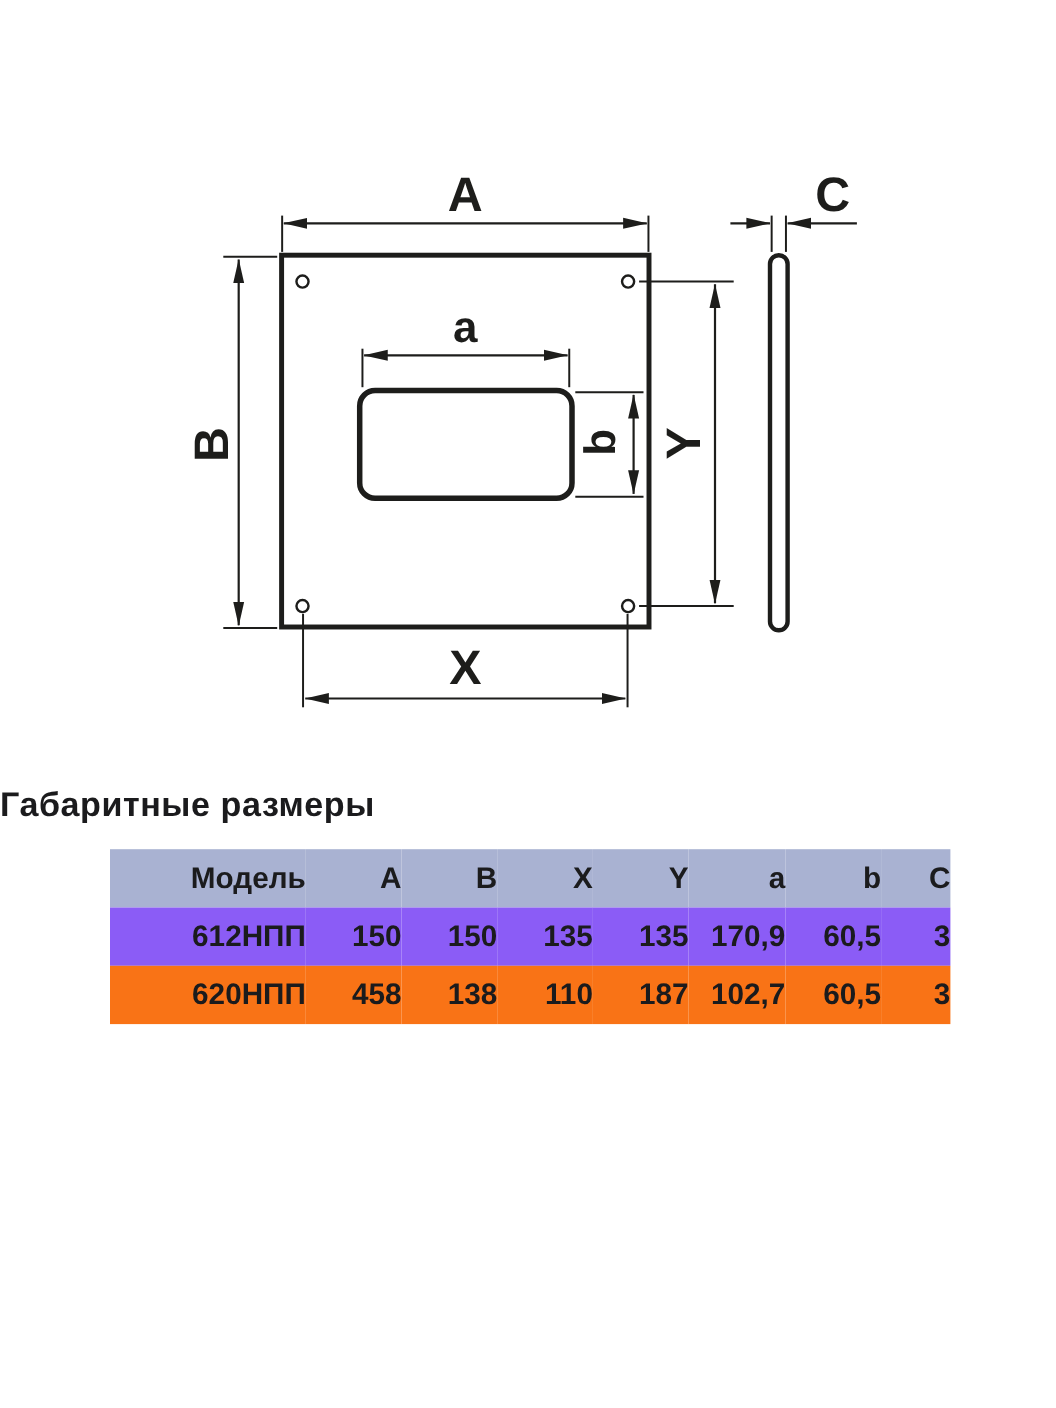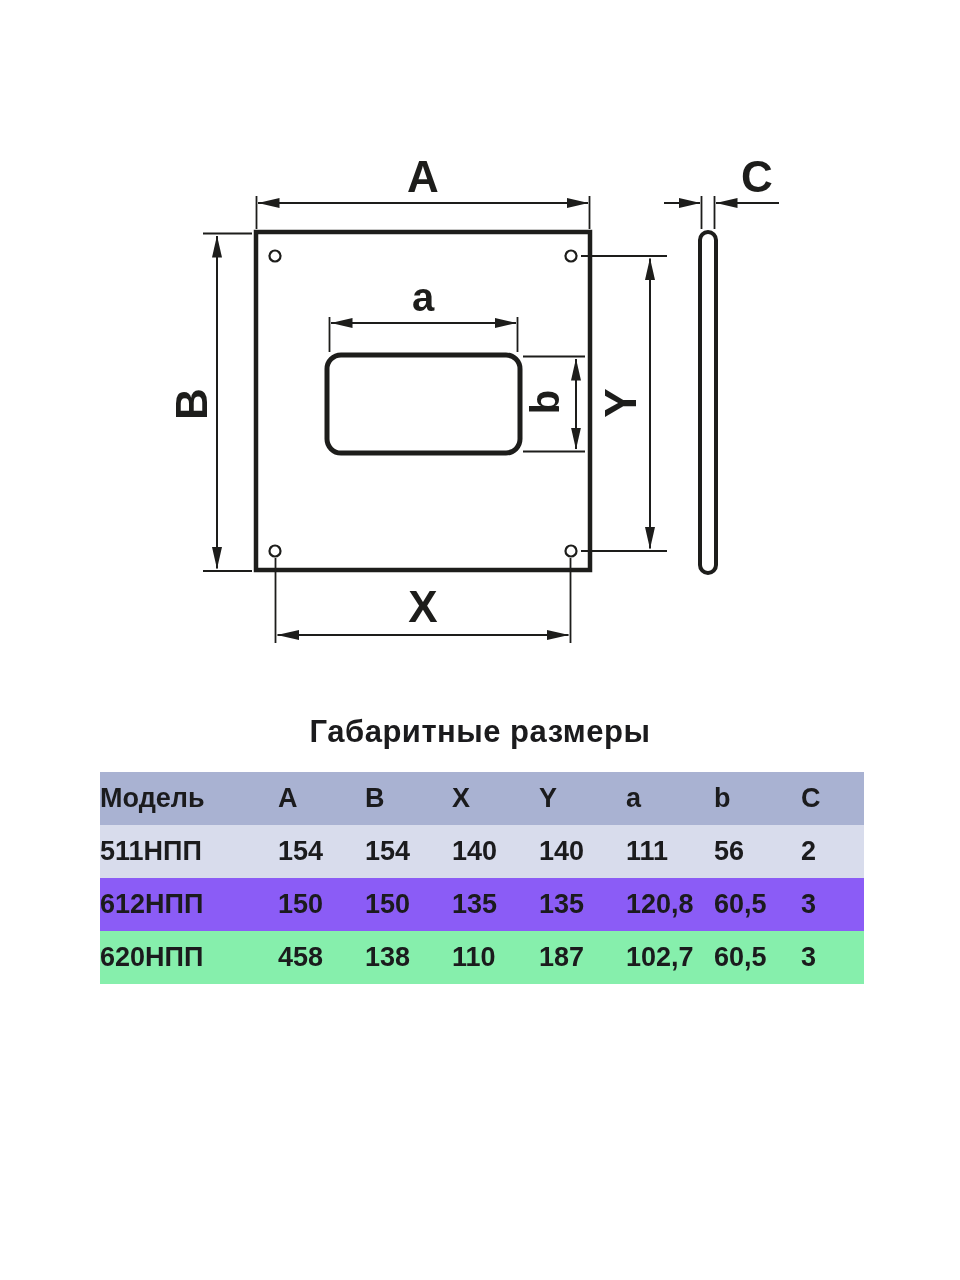--- a/index.html
+++ b/index.html
@@ -8,30 +8,30 @@
   .drawing-svg{position:absolute;top:0;left:0;}
   .drawing-svg .ext{stroke:#1d1d1b;stroke-width:1.8;fill:none;}
   .drawing-svg .dim{stroke:#1d1d1b;stroke-width:2;fill:none;}
   .drawing-svg .plate{stroke:#1d1d1b;stroke-width:4.5;fill:#ffffff;}
   .drawing-svg .opening{stroke:#1d1d1b;stroke-width:5;fill:#ffffff;}
   .drawing-svg .sideplate{stroke:#1d1d1b;stroke-width:4;fill:#ffffff;}
   .drawing-svg .hole{stroke:#1d1d1b;stroke-width:2.2;fill:#ffffff;}
   .drawing-svg text{font-family:"Liberation Sans",sans-serif;font-weight:bold;fill:#1d1d1b;}
   .labL{font-size:44px;}
   .labS{font-size:40px;}
-  .section-title{position:absolute;top:714px;left:0;width:960px;text-align:center;
+  .section-title{position:absolute;top:714px;left:0;width:960px;
         font-size:31px;font-weight:bold;color:#1b1b1d;letter-spacing:.5px;}
   .dims-table{position:absolute;left:100px;top:772px;width:764px;
         border-collapse:collapse;table-layout:fixed;}
-  .dims-table th,.dims-table td{font-size:27px;font-weight:bold;text-align:left;
+  .dims-table th,.dims-table td{font-size:27px;font-weight:bold;text-align:right;
         vertical-align:middle;padding:0;height:53px;color:#1b1b1d;}
   tr.hdr{background:#a9b2d2;}
   tr.r1{background:#d8dcec;}
   tr.r2{background:#8b5cf6;}
-  tr.r3{background:#86efac;}
+  tr.r3{background:#f97316;}
 </style>
 </head>
 <body>
 
 <div class="page">
 
   <svg class="drawing-svg" width="960" height="700" viewBox="0 0 960 700" xmlns="http://www.w3.org/2000/svg">
     <defs>
       <marker id="arrow" viewBox="0 0 22 12" refX="21.5" refY="6" markerWidth="22" markerHeight="12" markerUnits="userSpaceOnUse" orient="auto-start-reverse">
         <path d="M22 6 L0 1 L0 11 Z" fill="#1d1d1b"></path>
@@ -121,37 +121,27 @@
         <th>A</th>
         <th>B</th>
         <th>X</th>
         <th>Y</th>
         <th>a</th>
         <th>b</th>
         <th>C</th>
       </tr>
     </thead>
     <tbody>
-      <tr class="r1">
-        <td>511НПП</td>
-        <td>154</td>
-        <td>154</td>
-        <td>140</td>
-        <td>140</td>
-        <td>111</td>
-        <td>56</td>
-        <td>2</td>
-      </tr>
       <tr class="r2">
         <td>612НПП</td>
         <td>150</td>
         <td>150</td>
         <td>135</td>
         <td>135</td>
-        <td>120,8</td>
+        <td>170,9</td>
         <td>60,5</td>
         <td>3</td>
       </tr>
       <tr class="r3">
         <td>620НПП</td>
         <td>458</td>
         <td>138</td>
         <td>110</td>
         <td>187</td>
         <td>102,7</td>

